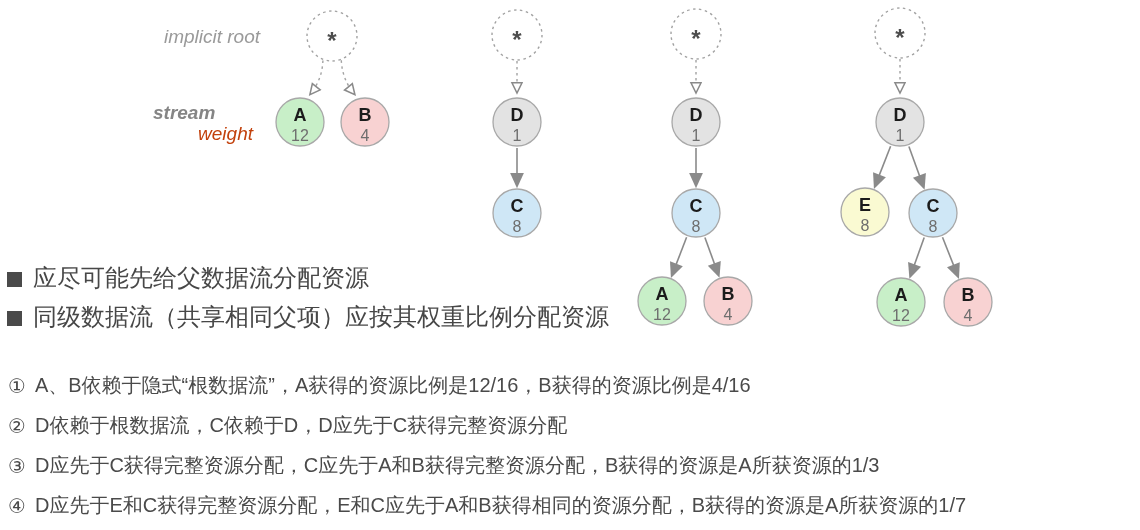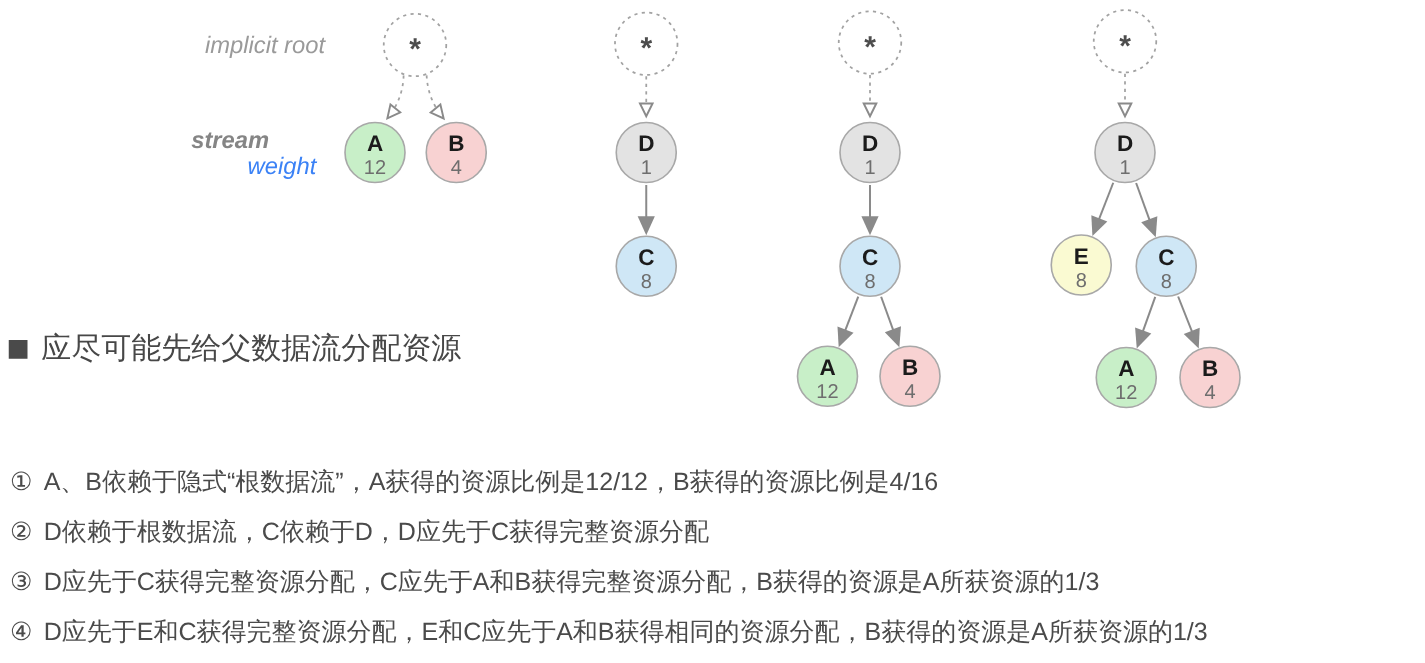--- a/index.html
+++ b/index.html
@@ -6,21 +6,21 @@
   body{
     width:1140px;height:530px;position:relative;overflow:hidden;
     background:#ffffff;
     font-family:"Liberation Sans","DejaVu Sans",sans-serif;
   }
   .stage{position:absolute;inset:0}
   #tree-svg{position:absolute;top:0;left:0}
   .lbl{position:absolute;font-size:19px;line-height:22px;white-space:nowrap}
   .lbl-implicit{left:132px;width:160px;top:26px;text-align:center;font-style:italic;color:#9a9a9a}
   .lbl-stream{left:153px;width:100px;top:102px;text-align:left;font-style:italic;font-weight:bold;color:#858585}
-  .lbl-weight{left:153px;width:100px;top:123px;text-align:right;font-style:italic;color:#3b82f6}
+  .lbl-weight{left:153px;width:100px;top:123px;text-align:right;font-style:italic;color:#c2410c}
   .rule{
     position:absolute;left:7px;display:flex;align-items:center;height:32px;
     font-size:24px;color:#474747;white-space:nowrap;
   }
   .sq{width:15px;height:15px;background:#4a4a4a;margin-right:11px;margin-top:2px;flex:none}
   .note{
     position:absolute;left:8px;display:flex;align-items:center;height:27px;
     font-size:20px;color:#4a4a4a;white-space:nowrap;
   }
   .num{margin-right:9px;flex:none}
@@ -144,31 +144,35 @@
     </svg>
 
   <div class="lbl lbl-implicit">implicit root</div>
   <div class="lbl lbl-stream">stream</div>
   <div class="lbl lbl-weight">weight</div>
 
   <div class="rule" style="top:262px">
     <span class="sq"></span>
     <span>应尽可能先给父数据流分配资源</span>
   </div>
+  <div class="rule" style="top:301px">
+    <span class="sq"></span>
+    <span>同级数据流（共享相同父项）应按其权重比例分配资源</span>
+  </div>
 
   <div class="note" style="top:372px">
     <span class="num">①</span>
-    <span>A、B依赖于隐式“根数据流”，A获得的资源比例是12/12，B获得的资源比例是4/16</span>
+    <span>A、B依赖于隐式“根数据流”，A获得的资源比例是12/16，B获得的资源比例是4/16</span>
   </div>
   <div class="note" style="top:412px">
     <span class="num">②</span>
     <span>D依赖于根数据流，C依赖于D，D应先于C获得完整资源分配</span>
   </div>
   <div class="note" style="top:452px">
     <span class="num">③</span>
     <span>D应先于C获得完整资源分配，C应先于A和B获得完整资源分配，B获得的资源是A所获资源的1/3</span>
   </div>
   <div class="note" style="top:492px">
     <span class="num">④</span>
-    <span>D应先于E和C获得完整资源分配，E和C应先于A和B获得相同的资源分配，B获得的资源是A所获资源的1/3</span>
+    <span>D应先于E和C获得完整资源分配，E和C应先于A和B获得相同的资源分配，B获得的资源是A所获资源的1/7</span>
   </div>
 
 </div>
 
 </body></html>

